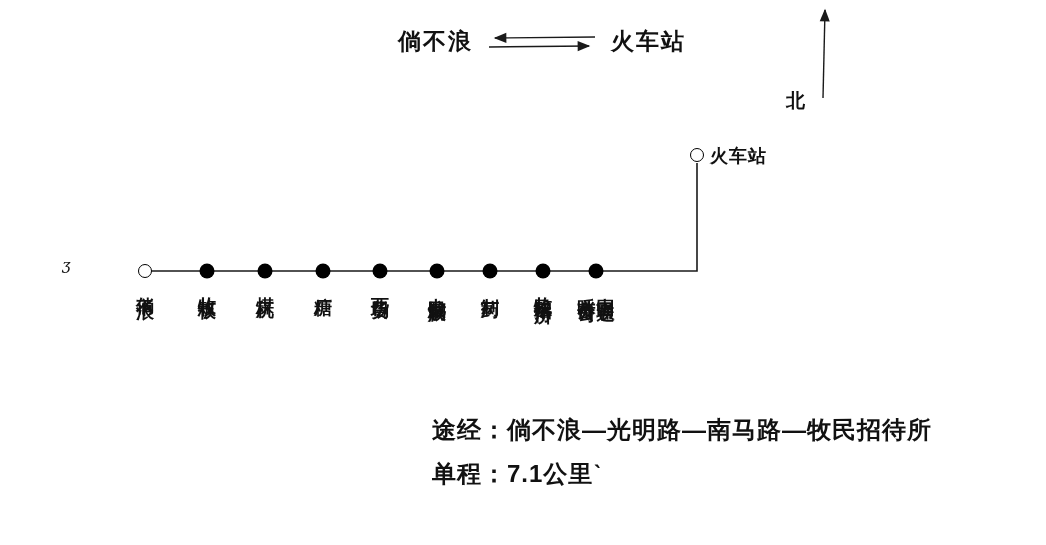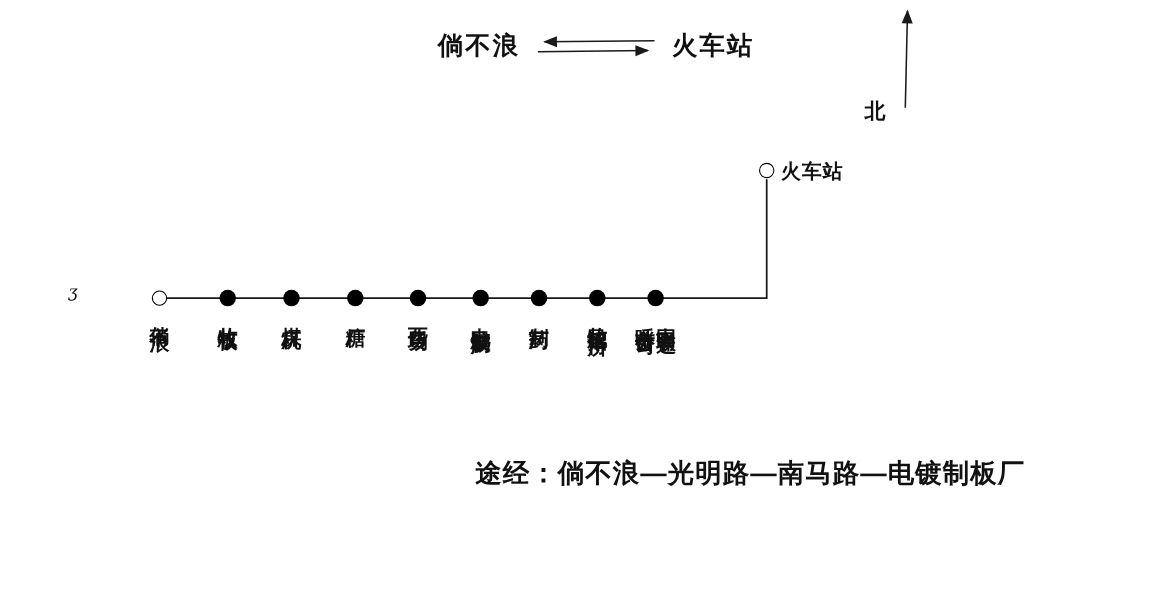--- a/index.html
+++ b/index.html
@@ -182,18 +182,19 @@
         </div>
       </div>
     </div>
 
   <div class="terminal">
     <span class="dot open"></span>
     <span class="terminal-label">火车站</span>
   </div>
 
   <div class="info">
-    <div class="info-line">途经：倘不浪—光明路—南马路—电镀制板厂</div>
+    <div class="info-line">途经：倘不浪—光明路—南马路—牧民招待所</div>
+    <div class="info-line">单程：7.1公里ˋ</div>
   </div>
 
   <span class="stray">ʒ</span>
 
 </div>
 
 </body></html>

